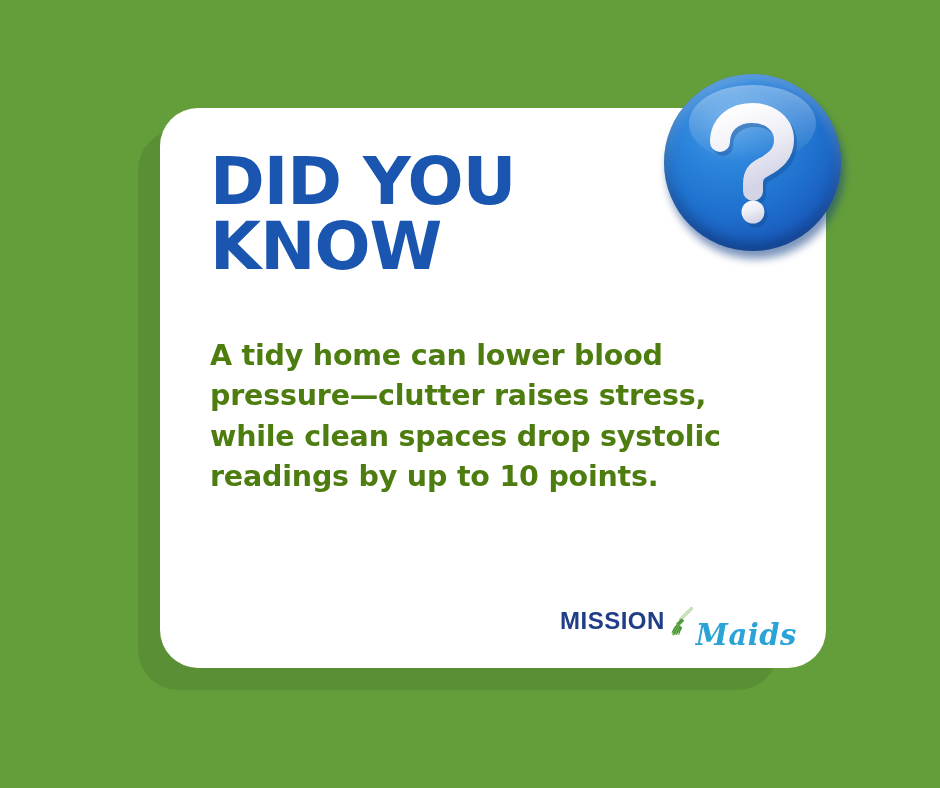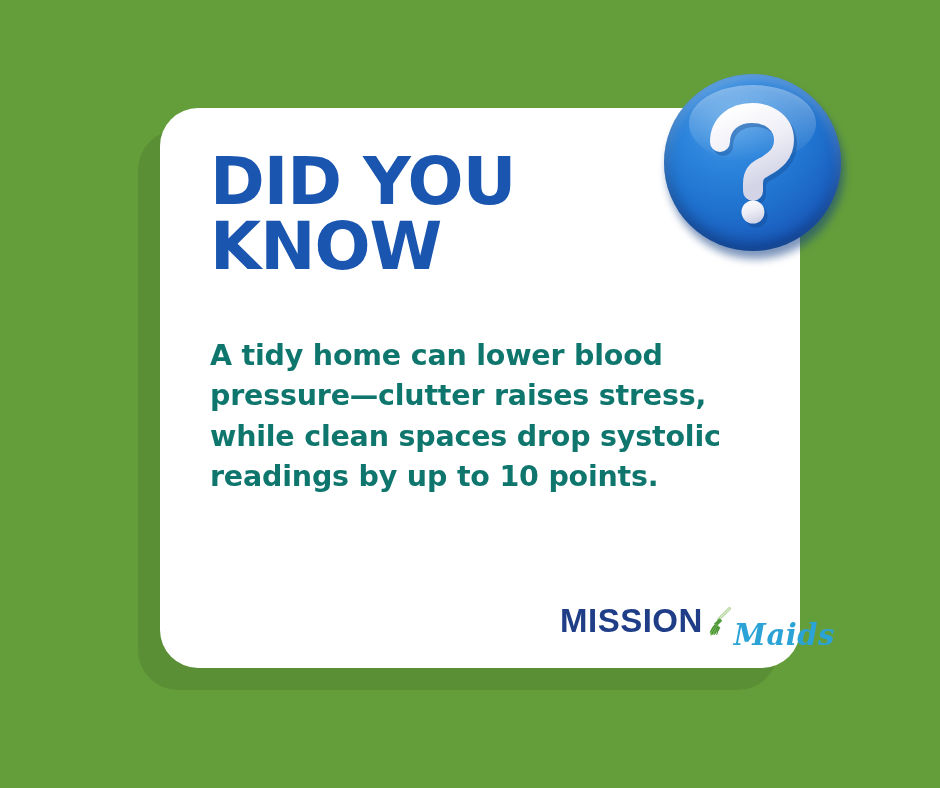--- a/index.html
+++ b/index.html
@@ -34,20 +34,21 @@
 
   
   .card {
     position: absolute;
     left: 160px;
     top: 108px;
     width: 640px;
     height: 560px;
     background: #FFFFFF;
     border-radius: 38px;
+    padding-left: 26px;
   }
 
   
   .heading {
     position: absolute;
     left: 50px;
     top: 42px;
     width: 480px;
     margin: 0;
     color: #1A56B0;
@@ -60,21 +61,21 @@
     white-space: pre-line;
   }
 
   
   .body-text {
     position: absolute;
     left: 50px;
     top: 228px;
     width: 580px;
     margin: 0;
-    color: #0f766e;
+    color: #4d7c0f;
     font-family: "DejaVu Sans", sans-serif;
     font-weight: 700;
     font-size: 28.5px;
     line-height: 1.42;
     letter-spacing: -0.2px;
   }
 
   
   .badge-wrap {
     position: absolute;
@@ -132,21 +133,21 @@
     top: 490px;
     width: 210px;
     height: 46px;
     display: flex;
     align-items: center;
   }
   .logo-mission {
     color: #1F3E87;
     font-family: "Liberation Sans", sans-serif;
     font-weight: 700;
-    font-size: 33px;
+    font-size: 24px;
     letter-spacing: 0.5px;
   }
   .logo-broom {
     width: 30px;
     height: 32px;
     margin: 0 1px 0 2px;
   }
   .logo-maids {
     color: #2BA3D6;
     font-family: "DejaVu Serif", serif;

